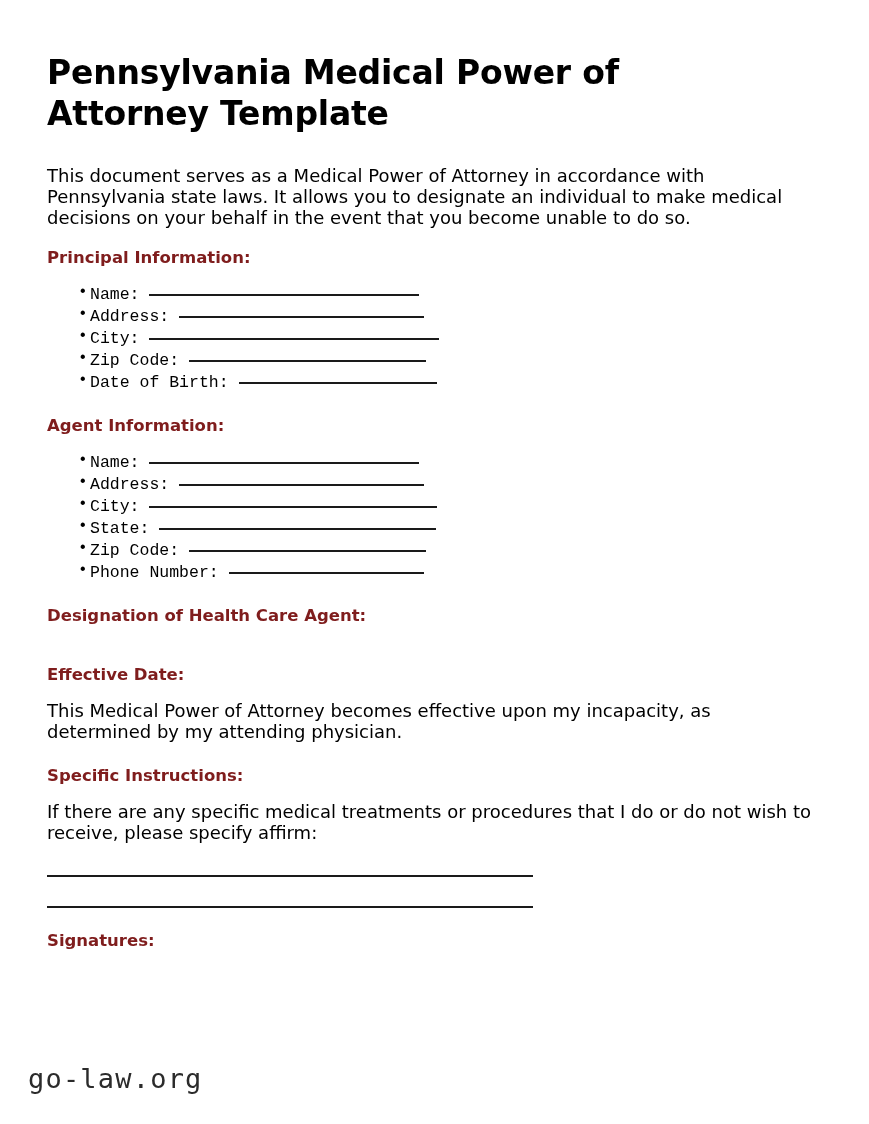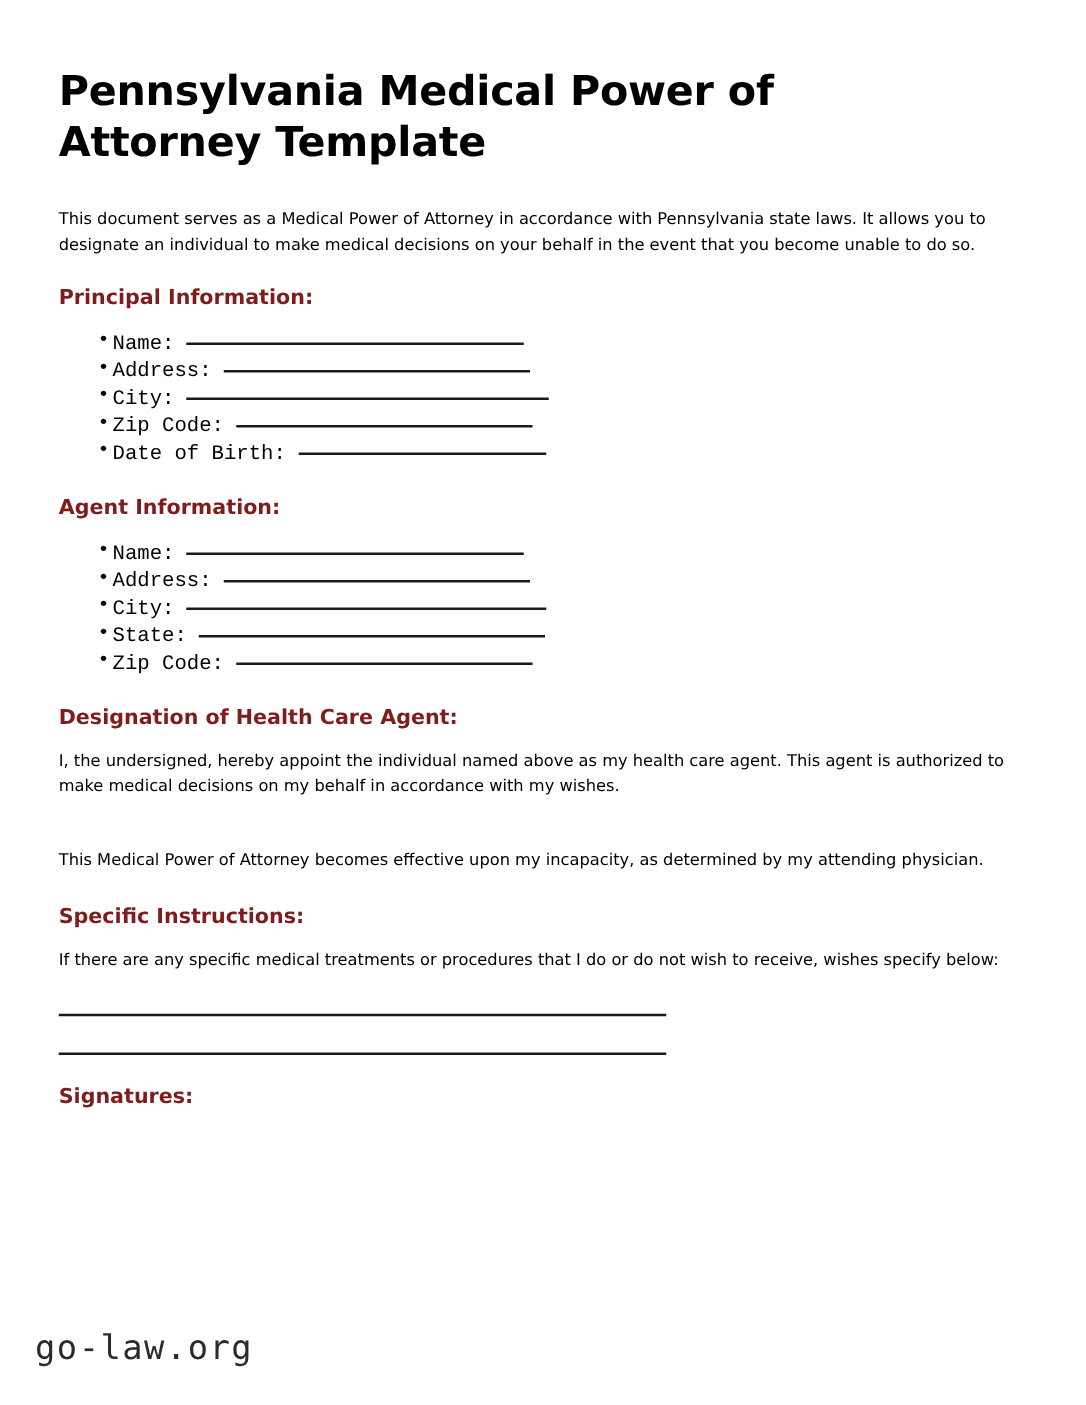--- a/index.html
+++ b/index.html
@@ -36,21 +36,21 @@
     line-height: 41px;
     font-weight: bold;
     letter-spacing: -0.2px;
     margin: 0 0 0 0;
     padding: 0;
     width: 640px;
     color: #000;
   }
 
   p.para {
-    font-size: 13px;
+    font-size: 18px;
     line-height: 20.8px;
     margin: 0;
     padding: 0;
     color: #000;
   }
 
   h2.section {
     font-size: 16.5px;
     line-height: 21px;
     font-weight: bold;
@@ -149,44 +149,45 @@
     <h2 class="section">Agent Information:</h2>
 
     <div class="sp-sec-list"></div>
 
     <ul class="fields">
       <li><span>Name:</span> <span class="blank" style="width:270px"></span></li>
       <li><span>Address:</span> <span class="blank" style="width:245px"></span></li>
       <li><span>City:</span> <span class="blank" style="width:288px"></span></li>
       <li><span>State:</span> <span class="blank" style="width:277px"></span></li>
       <li><span>Zip Code:</span> <span class="blank" style="width:237px"></span></li>
+      <li><span>Phone Number:</span> <span class="blank" style="width:195px"></span></li>
     </ul>
 
     <div class="sp-list-sec"></div>
 
     <h2 class="section">Designation of Health Care Agent:</h2>
 
     <div class="sp-sec-para"></div>
 
-    <p class="para">I, the undersigned, hereby appoint the individual named above as my health care agent. This agent is authorized to make medical decisions on my behalf in accordance with my wishes.</p>
 
     <div class="sp-para-sec2"></div>
 
+    <h2 class="section">Effective Date:</h2>
 
     <div class="sp-sec-para"></div>
 
     <p class="para">This Medical Power of Attorney becomes effective upon my incapacity, as determined by my attending physician.</p>
 
     <div class="sp-para-sec2"></div>
 
     <h2 class="section">Specific Instructions:</h2>
 
     <div class="sp-sec-para"></div>
 
-    <p class="para">If there are any specific medical treatments or procedures that I do or do not wish to receive, wishes specify below:</p>
+    <p class="para">If there are any specific medical treatments or procedures that I do or do not wish to receive, please specify affirm:</p>
 
     <div class="sp-para-rule"></div>
 
     <div class="long-rule"></div>
 
     <div class="sp-rule-rule"></div>
 
     <div class="long-rule"></div>
 
     <div class="sp-rule-sec"></div>

